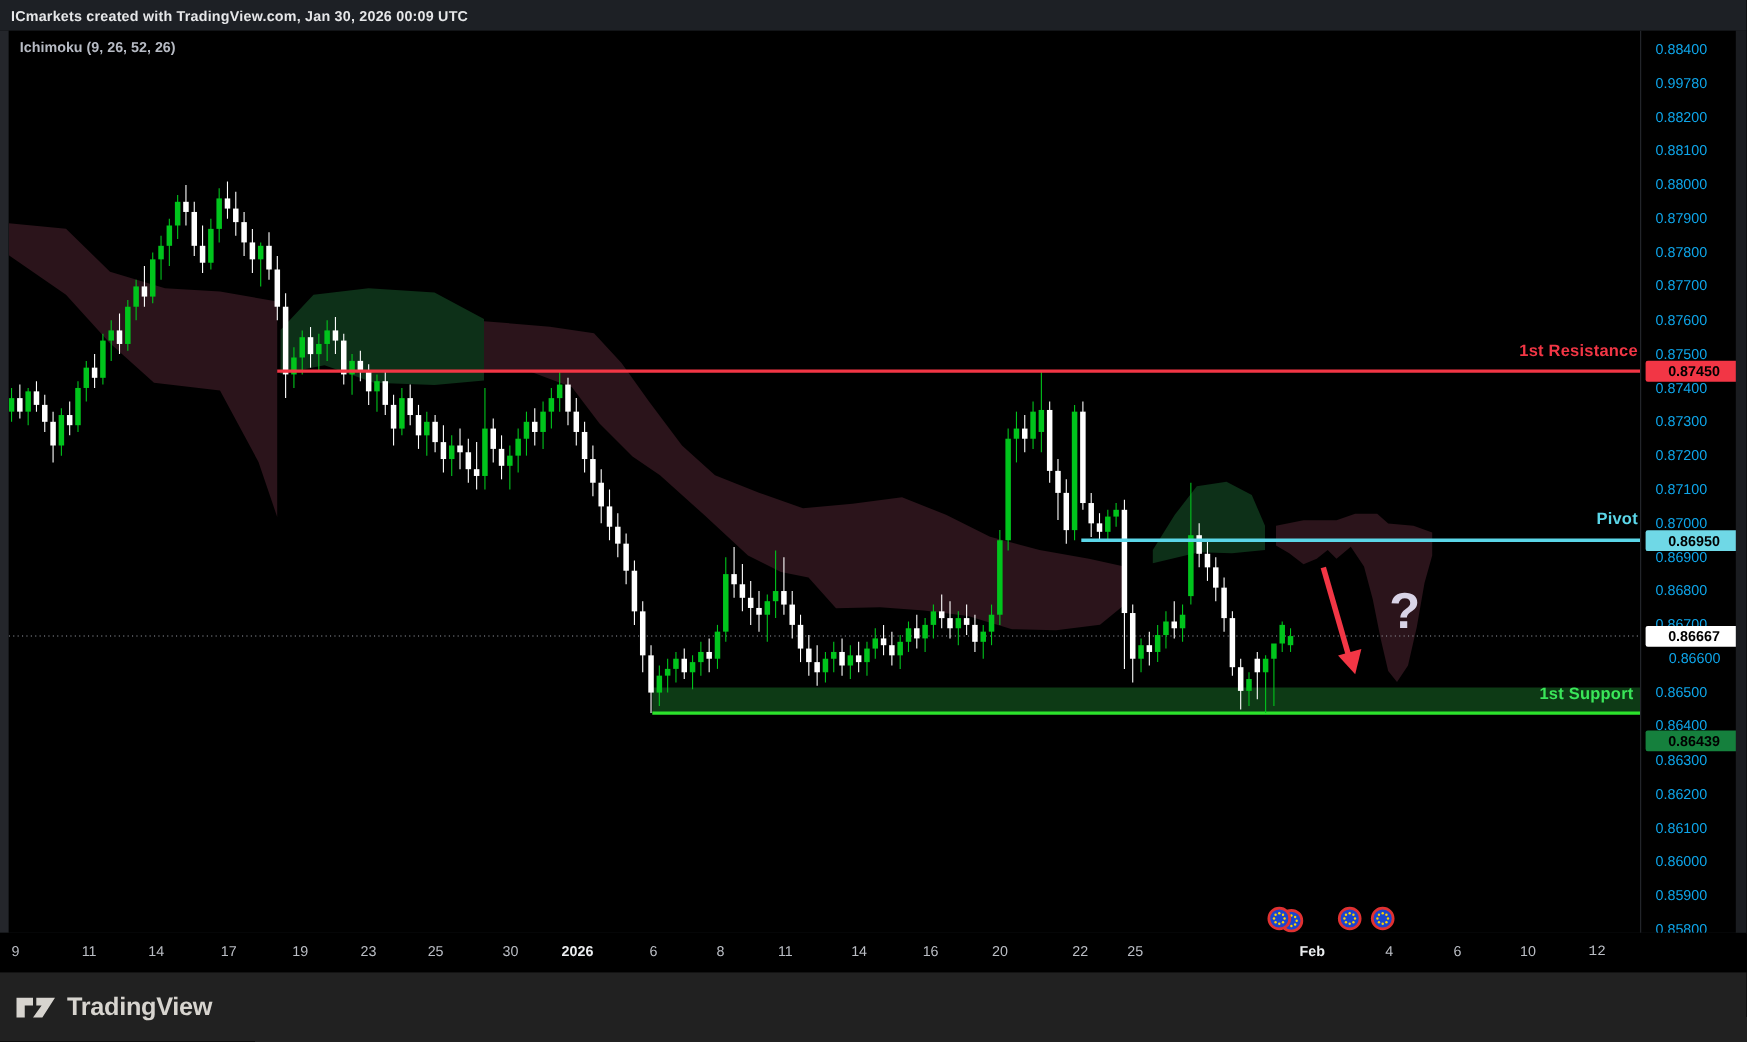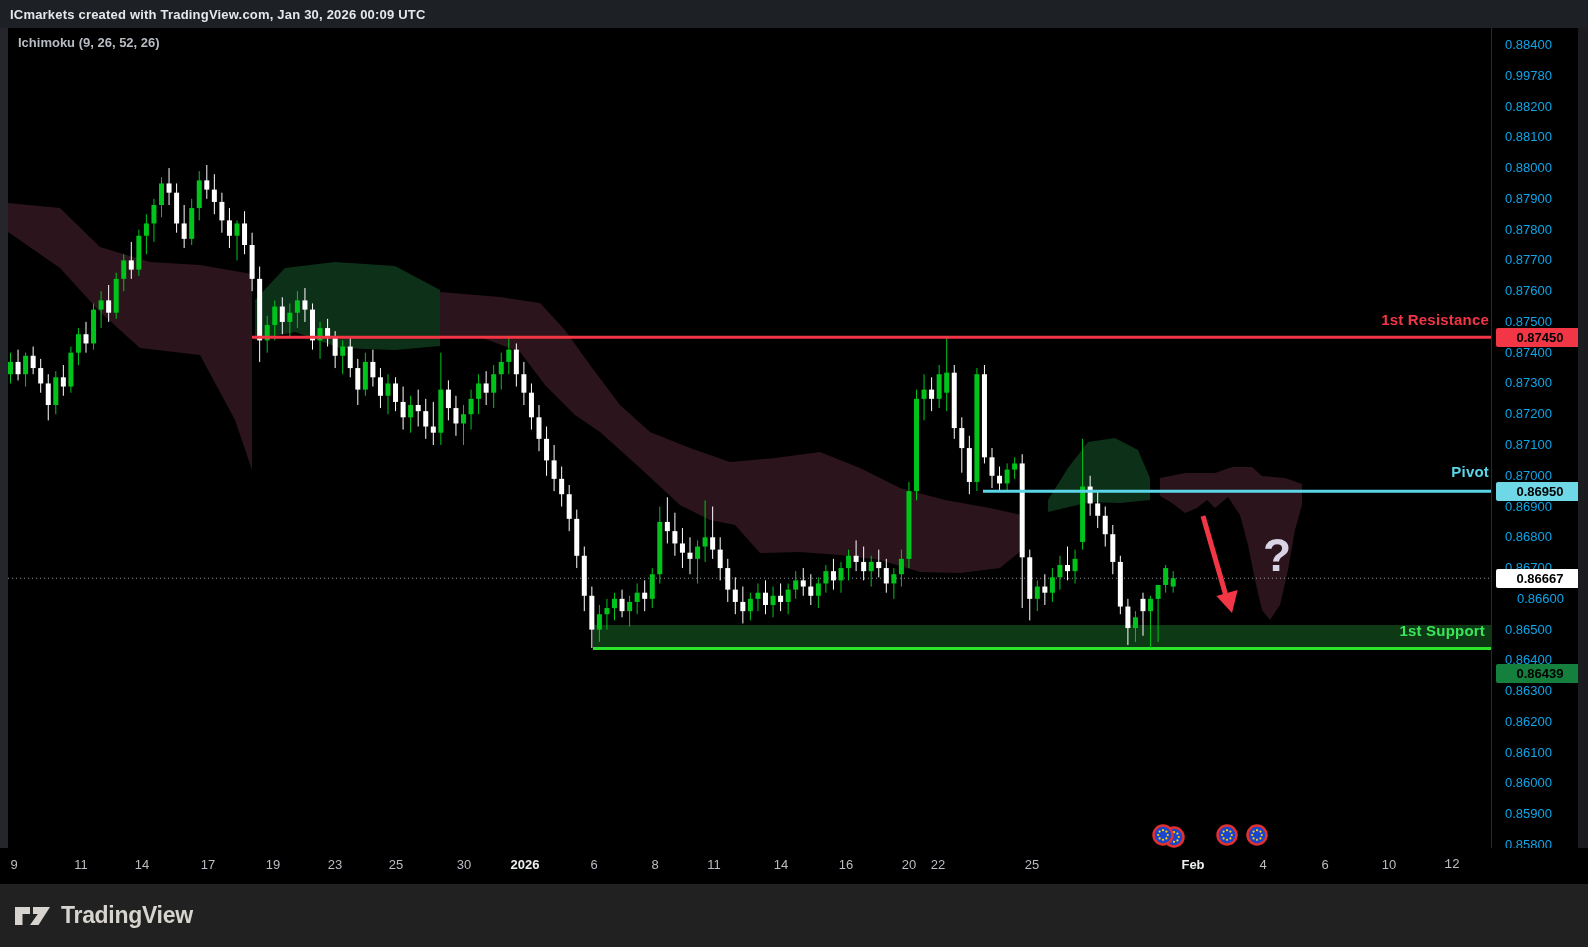--- a/index.html
+++ b/index.html
@@ -460,21 +460,21 @@
       <div class="xtick" style="left: 311px;">23</div>
       <div class="xtick" style="left: 372px;">25</div>
       <div class="xtick" style="left: 440px;">30</div>
       <div class="xtick bold" style="left: 501px;">2026</div>
       <div class="xtick" style="left: 570px;">6</div>
       <div class="xtick" style="left: 631px;">8</div>
       <div class="xtick" style="left: 690px;">11</div>
       <div class="xtick" style="left: 757px;">14</div>
       <div class="xtick" style="left: 822px;">16</div>
       <div class="xtick" style="left: 885px;">20</div>
-      <div class="xtick" style="left: 914px;">22</div>
+      <div class="xtick" style="left: 958px;">22</div>
       <div class="xtick" style="left: 1008px;">25</div>
       <div class="xtick" style="left: 1048px; margin-top: 26px;">28</div>
       <div class="xtick bold" style="left: 1169px;">Feb</div>
       <div class="xtick" style="left: 1239px;">4</div>
       <div class="xtick" style="left: 1301px;">6</div>
       <div class="xtick" style="left: 1365px;">10</div>
       <div class="xtick" style="left: 1428px; font-family: Liberation Mono, monospace;">12</div>
     </div>
   <div id="right-strip" class="abs"></div>
 

